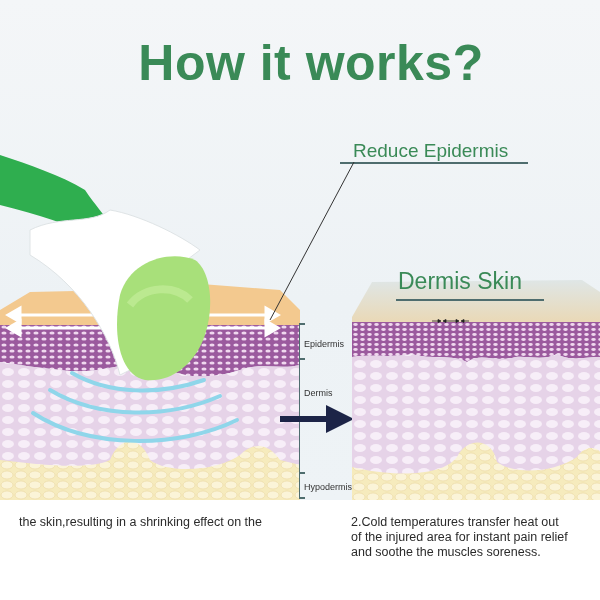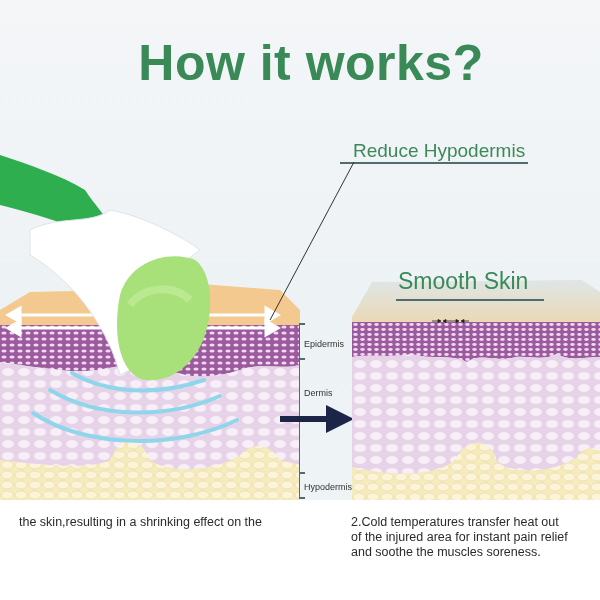--- a/index.html
+++ b/index.html
@@ -61,21 +61,21 @@
   </g>
 </svg>
 
 <svg class="skin" style="left:0;top:135px" width="240" height="260" viewBox="0 0 240 260">
   <path d="M0 20 C30 30 60 40 85 55 C95 70 105 80 110 90 L90 100 C70 90 40 80 0 70 Z" fill="#2fae4f"></path>
   <path d="M30 95 C60 80 90 90 110 75 C140 80 180 100 200 115 L180 130 C160 160 150 190 140 230 L120 240 C110 200 80 150 30 120 Z" fill="#ffffff" stroke="#dfe4e6" stroke-width="1"></path>
   <path d="M120 160 C130 125 170 115 195 125 C210 135 215 170 205 200 C195 230 170 248 145 245 C120 240 112 200 120 160 Z" fill="#a8e07a"></path>
   <path d="M130 170 C145 150 175 150 190 165" fill="none" stroke="#c8ef9f" stroke-width="8" opacity="0.6"></path>
 </svg>
 
-<div class="callout" style="left:353px;top:140px">Reduce Hypodermis</div>
+<div class="callout" style="left:353px;top:140px">Reduce Epidermis</div>
 <div class="callout-line" style="left:340px;top:162px;width:188px"></div>
 <svg class="skin" style="left:260px;top:160px" width="100" height="170">
   <line x1="94" y1="2" x2="10" y2="160" stroke="#333" stroke-width="1"></line>
 </svg>
 
 <div class="bracket" style="left:299px;top:323px;height:175px"></div>
 <div class="tick" style="left:299px;top:323px"></div>
 <div class="tick" style="left:299px;top:358px"></div>
 <div class="tick" style="left:299px;top:472px"></div>
 <div class="tick" style="left:299px;top:497px"></div>
@@ -115,21 +115,21 @@
     <line x1="80" y1="59" x2="88" y2="59"></line>
       <polygon points="89,59 86,57.5 86,60.5"></polygon>
     <line x1="92" y1="59" x2="106" y2="59"></line>
       <polygon points="91,59 94,57.5 94,60.5"></polygon>
       <polygon points="107,59 104,57.5 104,60.5"></polygon>
     <line x1="110" y1="59" x2="117" y2="59"></line>
       <polygon points="109,59 112,57.5 112,60.5"></polygon>
   </g>
 </svg>
 
-<div class="callout" style="left:398px;top:268px;font-size:23px">Smooth Skin</div>
+<div class="callout" style="left:398px;top:268px;font-size:23px">Dermis Skin</div>
 <div class="callout-line" style="left:396px;top:299px;width:148px;height:1.5px"></div>
 
 <div class="desc" style="left:19px;top:515px">
   <div>the skin,resulting in a shrinking effect on the</div>
 </div>
 <div class="desc" style="left:351px;top:515px">
   <div>2.Cold temperatures transfer heat out</div>
   <div>of the injured area for instant pain relief</div>
   <div>and soothe the muscles soreness.</div>
 </div>

